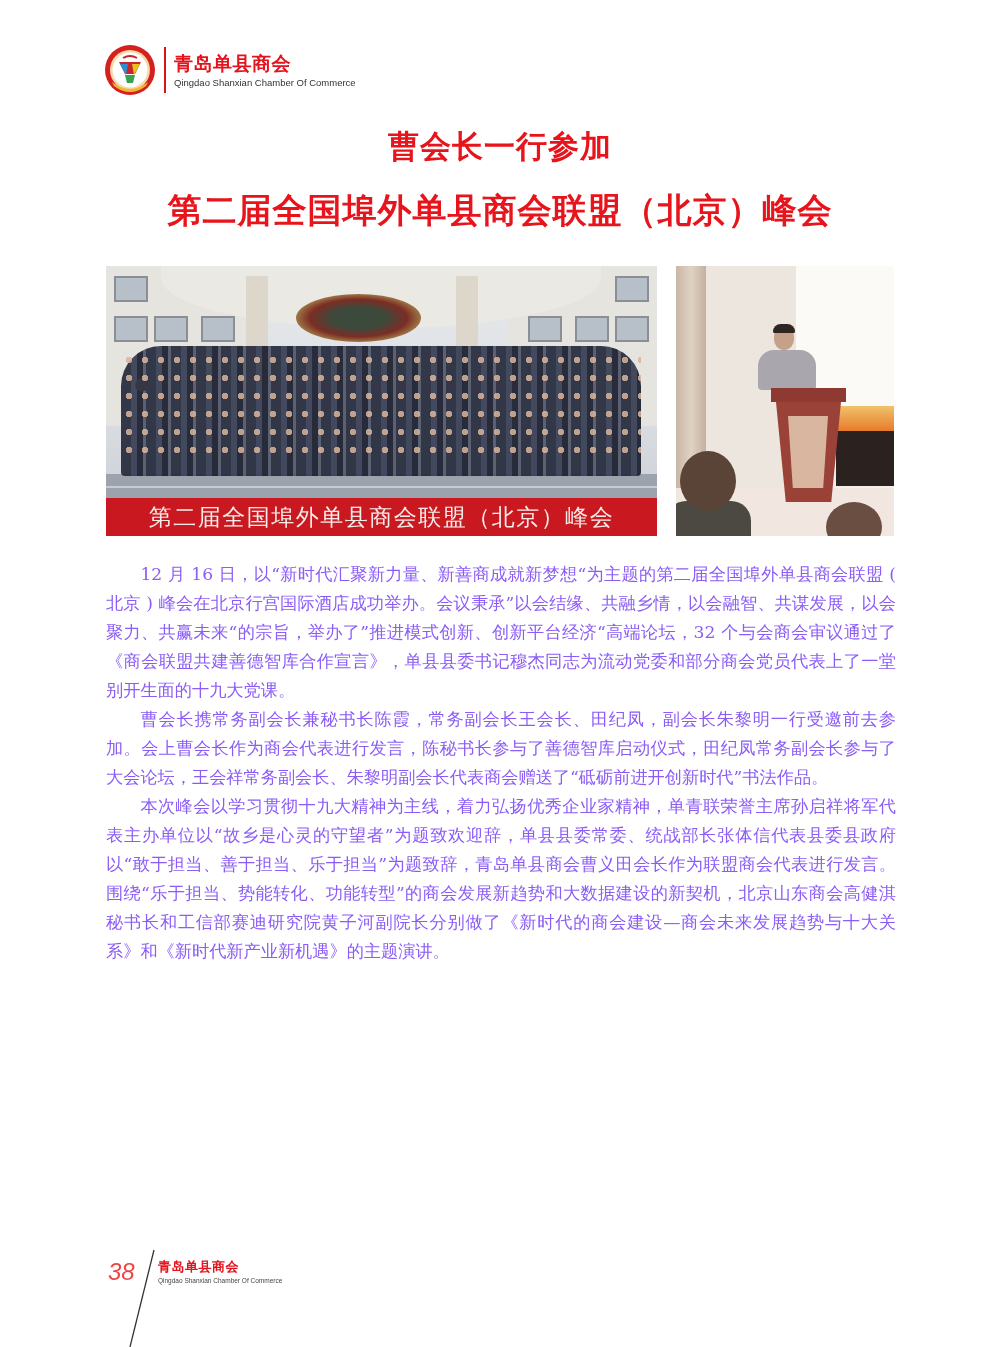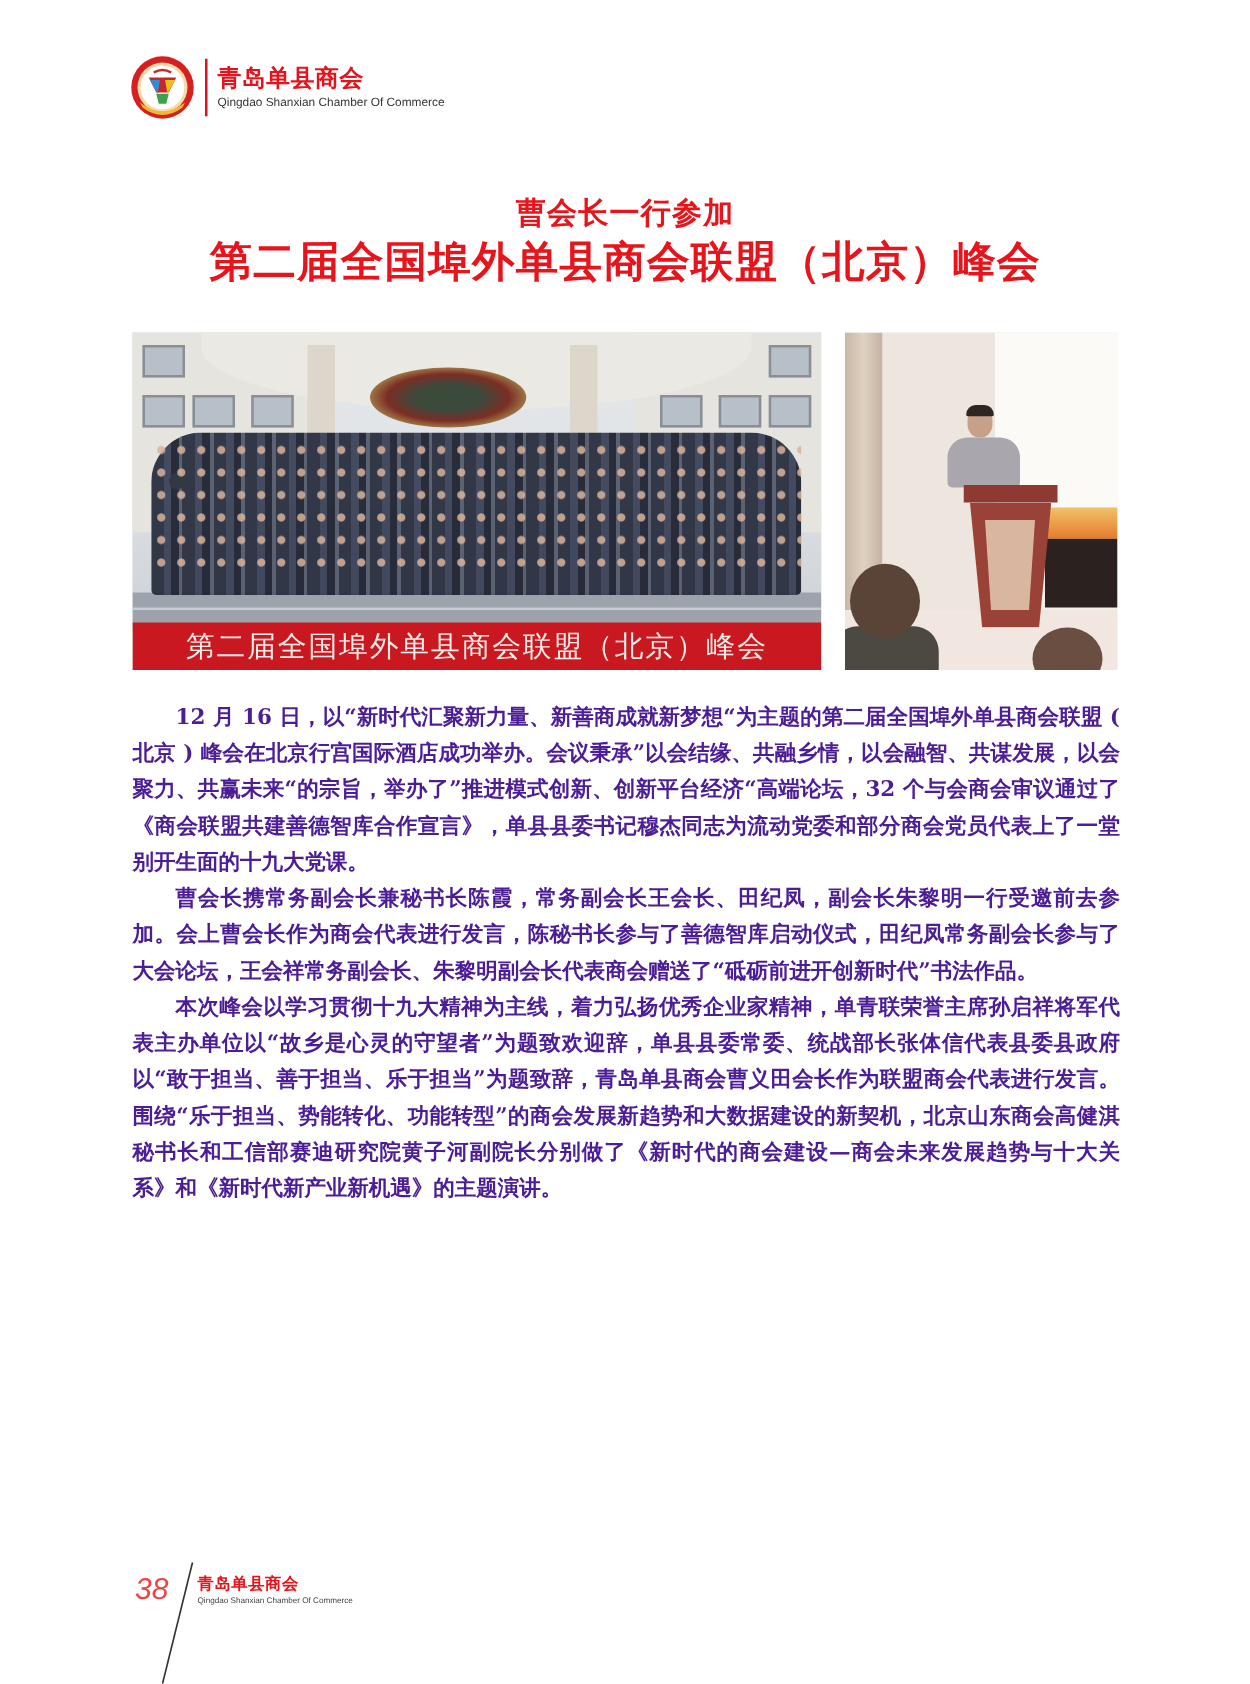--- a/index.html
+++ b/index.html
@@ -10,21 +10,21 @@
     .header { position: absolute; left: 104px; top: 40px; height: 60px; display: flex; align-items: center; }
     .emblem { width: 52px; height: 52px; position: relative; }
     .emblem svg { width: 52px; height: 52px; display: block; }
     .header-divider { width: 2px; height: 46px; background: #d9121b; margin-left: 8px; margin-right: 8px; }
     .brand { display: flex; flex-direction: column; justify-content: center; }
     .brand-cn { font-family: "DejaVu Sans", sans-serif; font-weight: bold; color: #e3141d; font-size: 19px; letter-spacing: 0.5px; line-height: 24px; }
     .brand-en { font-family: "Liberation Sans", sans-serif; font-size: 9.5px; color: #333; line-height: 12px; margin-top: 2px; }
 
     
     .title { position: absolute; left: 0; width: 1000px; text-align: center; color: #e8141c; font-family: "DejaVu Sans", sans-serif; font-weight: bold; }
-    .title-1 { top: 148px; font-size: 24px; line-height: 44px; letter-spacing: 1px; }
+    .title-1 { top: 124px; font-size: 31px; line-height: 44px; letter-spacing: 1px; }
     .title-2 { top: 188px; font-size: 34px; line-height: 44px; letter-spacing: 1px; }
 
     
     .photo-main { position: absolute; left: 106px; top: 266px; width: 551px; height: 270px; overflow: hidden; background: #d8d8d8; }
     .photo-main .sky { position: absolute; left: 0; top: 0; width: 100%; height: 100%; background: linear-gradient(180deg, #e7e9ec 0%, #dfe2e6 40%, #c9ccd2 100%); }
     .photo-main .building-l { position: absolute; left: 0; top: 0; width: 150px; height: 160px; background: #e6e4df; }
     .photo-main .building-r { position: absolute; right: 0; top: 0; width: 150px; height: 160px; background: #e6e4df; }
     .photo-main .win { position: absolute; width: 34px; height: 26px; border: 2px solid #8a8f96; background: #b7c0c8; }
     .photo-main .canopy { position: absolute; left: 55px; top: 0; width: 440px; height: 62px; background: #ebe9e4; border-radius: 0 0 220px 220px / 0 0 50px 50px; }
     .photo-main .dome { position: absolute; left: 190px; top: 28px; width: 125px; height: 48px; border-radius: 50%; background: radial-gradient(ellipse at center, #3c4a3c 30%, #7b2d25 55%, #a78a4d 75%, #d4cfc4 100%); }
@@ -52,21 +52,21 @@
     .photo-side .speaker-body { position: absolute; left: 82px; top: 84px; width: 58px; height: 40px; border-radius: 16px 16px 4px 4px; background: #a9a6ad; }
     .photo-side .lectern-top { position: absolute; left: 95px; top: 122px; width: 75px; height: 14px; background: #8e3a33; }
     .photo-side .lectern { position: absolute; left: 100px; top: 136px; width: 65px; height: 100px; background: #9a4138; clip-path: polygon(0 0, 100% 0, 85% 100%, 15% 100%); }
     .photo-side .lectern-panel { position: absolute; left: 112px; top: 150px; width: 40px; height: 72px; background: #d9b6a0; clip-path: polygon(0 0, 100% 0, 88% 100%, 12% 100%); }
     .photo-side .floor { position: absolute; left: 0; top: 222px; width: 100%; height: 48px; background: #f1e6e0; }
     .photo-side .head1 { position: absolute; left: 4px; top: 185px; width: 56px; height: 60px; border-radius: 50%; background: #5a4438; }
     .photo-side .shoulder1 { position: absolute; left: -10px; top: 235px; width: 85px; height: 40px; border-radius: 20px 20px 0 0; background: #4c4842; }
     .photo-side .head2 { position: absolute; left: 150px; top: 236px; width: 56px; height: 50px; border-radius: 50%; background: #6a4e42; }
 
     
-    .article { position: absolute; left: 106px; top: 560px; width: 790px; font-size: 17.2px; line-height: 29px; text-align: justify; color: #4c1d95; font-weight: bold; }
+    .article { position: absolute; left: 106px; top: 560px; width: 790px; font-size: 17.2px; line-height: 29px; text-align: justify; color: #8b5cf6; }
     .article p { text-indent: 2em; margin: 0; }
 
     
     .footer { position: absolute; left: 108px; top: 1248px; width: 300px; height: 99px; }
     .page-num { position: absolute; left: 0; top: 10px; font-family: "Liberation Sans", sans-serif; font-style: italic; font-size: 24px; color: #ef4444; }
     .slash { position: absolute; left: 18px; top: 0; width: 40px; height: 99px; }
     .footer-brand-cn { position: absolute; left: 50px; top: 10px; font-family: "DejaVu Sans", sans-serif; font-weight: bold; color: #e3141d; font-size: 13px; letter-spacing: 0.5px; }
     .footer-brand-en { position: absolute; left: 50px; top: 29px; font-family: "Liberation Sans", sans-serif; font-size: 6.5px; color: #444; white-space: nowrap; }
   </style>
 </head>

